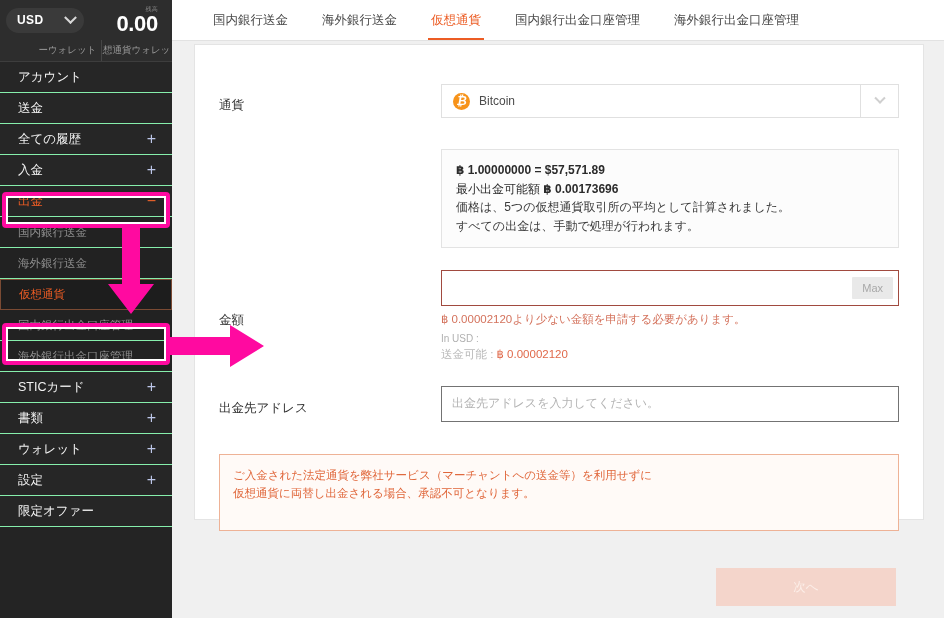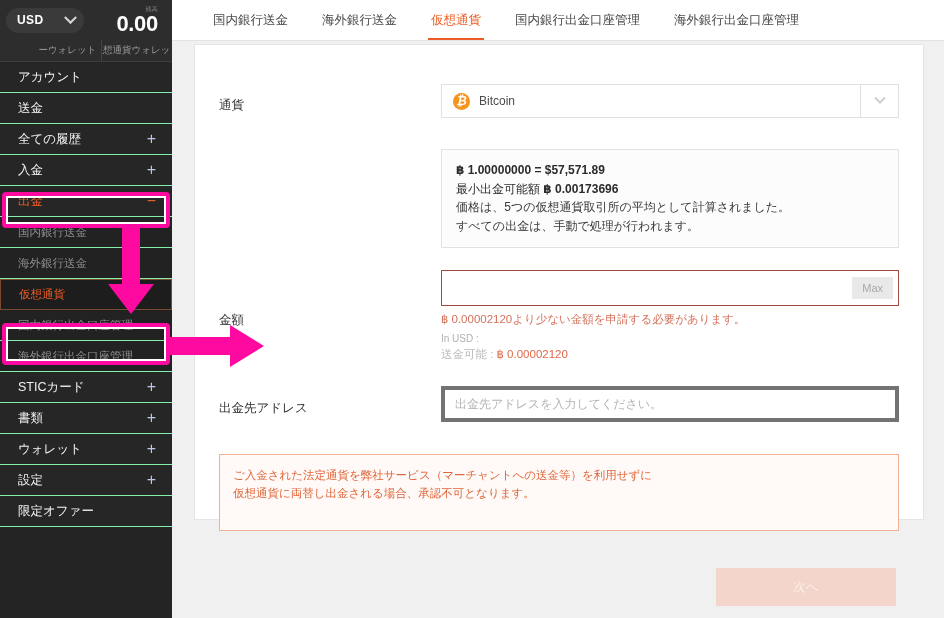--- a/index.html
+++ b/index.html
@@ -310,27 +310,27 @@
   .help-avail {
     font-size: 11.5px;
     color: #b8b8b8;
     margin-top: 3px;
   }
   .help-avail .val { color: #e0694a; }
 
   .addr-input {
     width: 100%;
     height: 36px;
-    border: 4px solid #737373;
+    border: 1px solid #737373;
     background: #ffffff;
     font-size: 12px;
     padding: 0 10px;
     color: #3b82f6;
     outline: none;
-    font-family: Liberation Sans, sans-serif;
+    font-family: Liberation Mono, monospace;
   }
   .addr-input::placeholder { color: #b3b3b3; }
 
   .warn-box {
     margin: 12px 24px;
     border: 1px solid #eeb296;
     background: #fffaf7;
     padding: 11px 13px 28px 13px;
     line-height: 1.6;
   }

